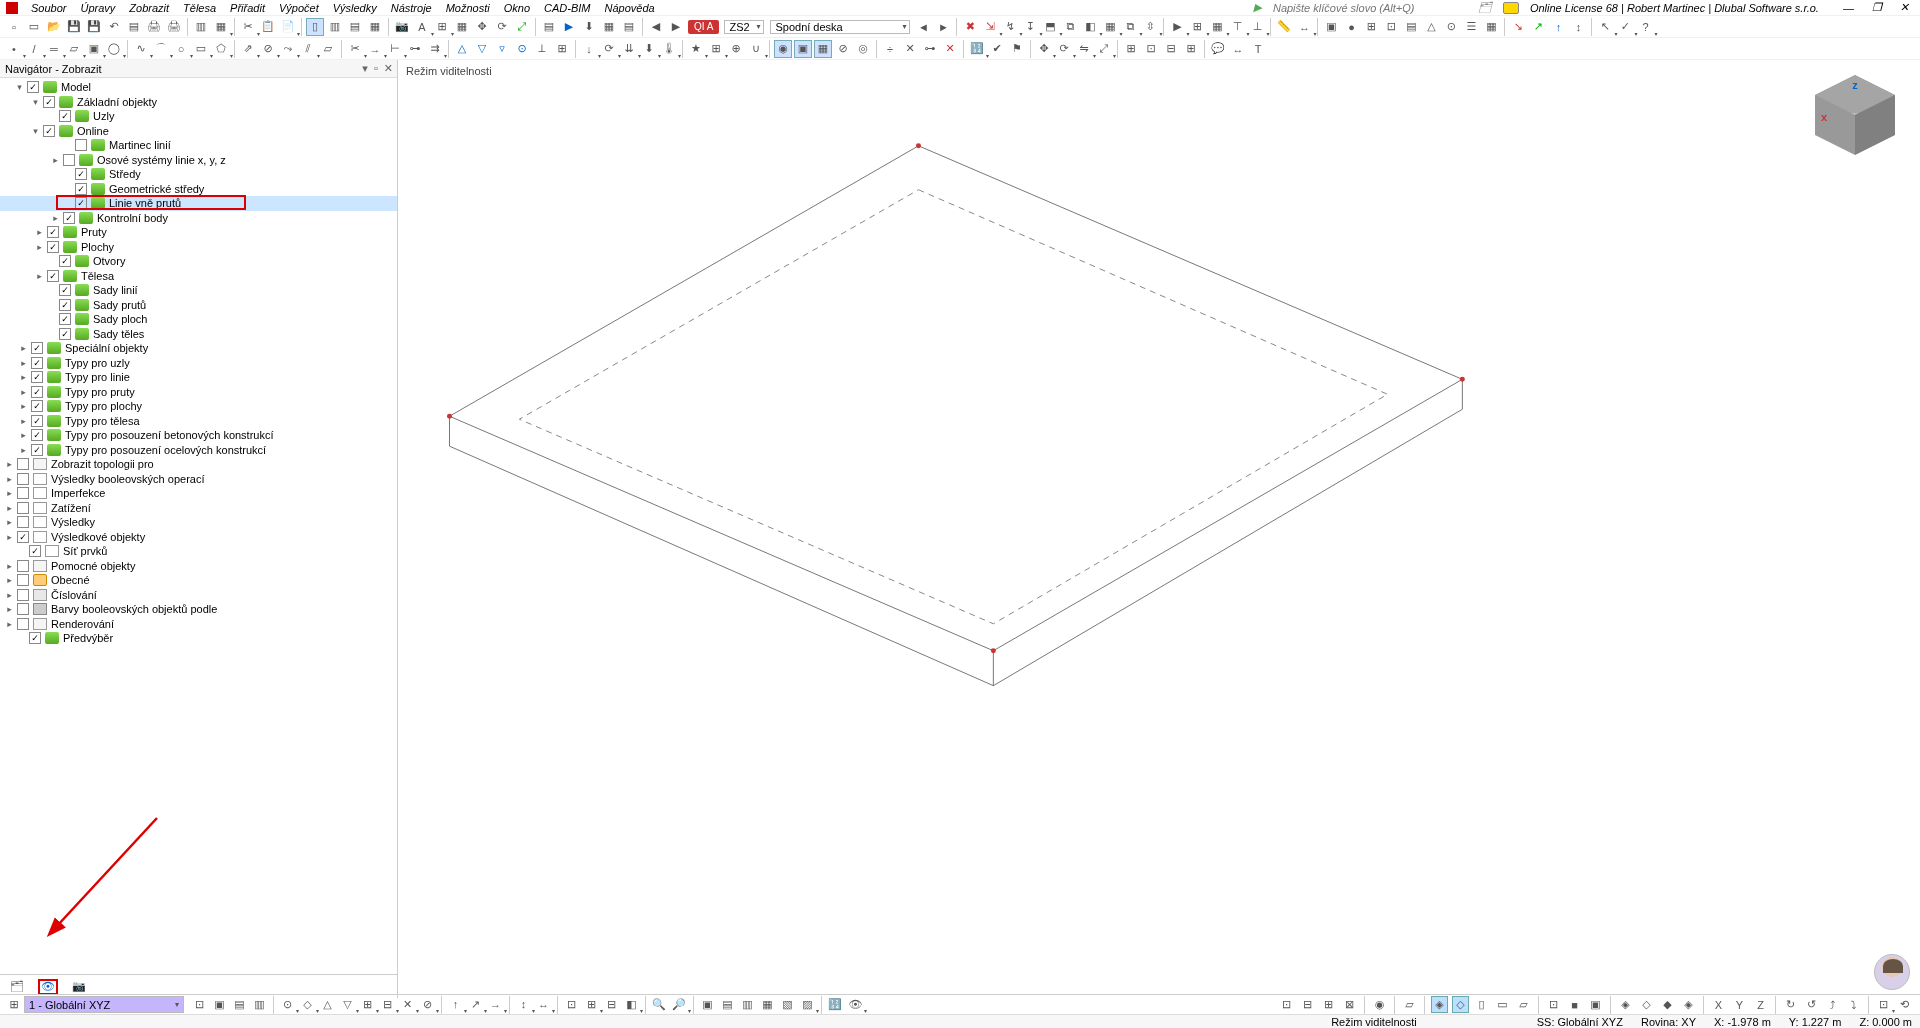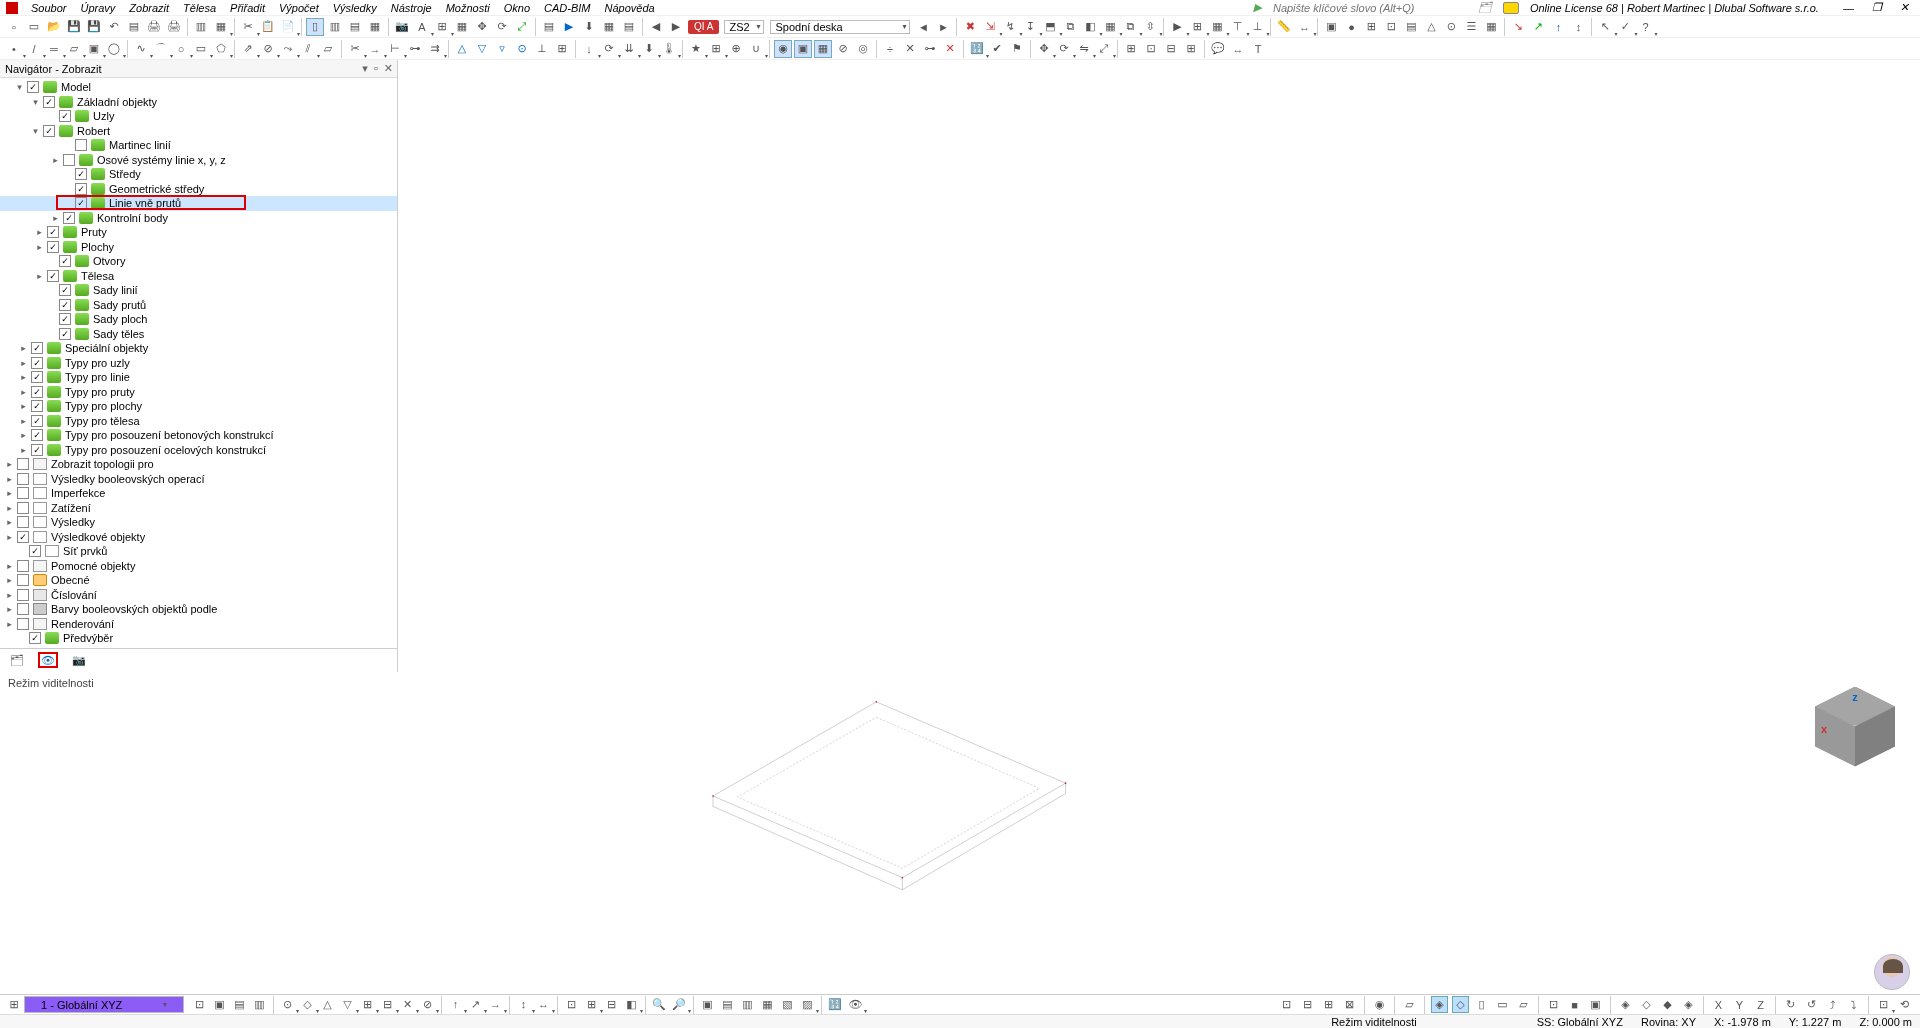--- a/index.html
+++ b/index.html
@@ -23,21 +23,21 @@
   .tbtn.blu { color:#06c; }
   .tsep { width:1px; height:18px; background:#ccc; margin:0 3px; }
   .tbtn.arrow::after { content:"▾"; font-size:6px; color:#555; position:absolute; right:-3px; bottom:-1px; }
   .tbtn.pressed { background:#cde2ff; border:1px solid #7ab; }
   .pill { height:14px; padding:0 6px; border-radius:2px; color:#fff; font-size:10px; line-height:14px; margin:0 2px; }
   .pill.red { background:#c33; }
   .drop { border:1px solid #bbb; height:14px; padding:0 12px 0 4px; font-size:11px; margin:14px 3px; background:#fff; position:relative; display:flex; align-items:center; }
   .drop::after { content:"▾"; position:absolute; right:3px; font-size:8px; color:#555; }
 
   
-  .main { position:absolute; top:60px; left:0; right:0; bottom:30px; display:flex;flex-direction:column; }
+  .main { position:absolute; top:60px; left:0; right:0; bottom:30px; display:flex; }
   .nav { width:398px; border-right:1px solid #ccc; display:flex; flex-direction:column; background:#fff; }
   .nav-title { height:18px; padding:0 5px; display:flex; align-items:center; background:#f6f6f6; border-bottom:1px solid #ddd; font-size:11px; position:relative; }
   .nav-title .ctrls { position:absolute; right:4px; display:flex; gap:6px; color:#666; }
   .tree { flex:1; overflow:auto; padding:2px 0; }
   .trow { display:flex; align-items:center; height:14.5px; white-space:nowrap; }
   .trow .exp { width:11px; text-align:center; color:#666; font-size:9px; }
   .trow .chk { width:12px; height:12px; border:1px solid #888; margin:0 2px; display:flex; align-items:center; justify-content:center; font-size:9px; color:#000; }
   .trow .ic { width:14px; height:12px; margin:0 2px; }
   .trow .ic.eye { background:linear-gradient(#8d5, #5a2); border-radius:2px; }
   .trow .ic.cube { background:#f5f5f5; border:1px solid #999; }
@@ -78,21 +78,21 @@
 
   
   svg.geom { position:absolute; top:0; left:0; width:100%; height:100%; }
 
   
   .arrow-ann { position:absolute; left:42px; bottom:48px; }
   .arrow-ann svg { overflow:visible; }
 
   
   .status1 { position:absolute; left:0; right:0; bottom:14px; height:20px; border-top:1px solid #ccc; display:flex; align-items:center; padding:0 4px; font-size:11px; }
-  .status1 .wp { border:1px solid #bbb; padding:0 16px; height:17px; width:160px; display:flex; align-items:center; background:#8b5cf6;}
+  .status1 .wp { border:1px solid #bbb; padding:0 4px; height:17px; width:160px; display:flex; align-items:center; background:#c4b5fd;}
   .status1 .wp::after{ content:"▾"; margin-left:auto; font-size:8px; color:#555;}
   .status1 .btns { display:flex; gap:1px; margin-left:6px; }
   .status1 .btns .tbtn { width:17px; height:17px; }
   .status1 .right { position:absolute; right:6px; display:flex; gap:2px; align-items:center; }
   .status1 .right .tbtn { width:17px; height:17px; }
   .status1 .right .tbtn.pressed { background:#bcdfff; border:1px solid #6aa; }
 
   .status2 { position:absolute; left:0; right:0; bottom:0; height:14px; background:#f7f7f7; border-top:1px solid #ddd; display:flex; align-items:center; font-size:11px; padding:0 8px; }
   .status2 .seg { margin-left:18px; }
   .status2 .fill { flex:1; }
@@ -315,21 +315,21 @@
         <div class="trow" style="padding-left: 46px; position: relative;">
           <span class="exp"></span>
           <span class="chk">✓</span>
           <span class="ic eye"></span>
           <span class="lbl">Uzly</span>
         </div>
         <div class="trow" style="padding-left: 30px; position: relative;">
           <span class="exp">▾</span>
           <span class="chk">✓</span>
           <span class="ic eye"></span>
-          <span class="lbl">Robert</span>
+          <span class="lbl">Online</span>
         </div>
         <div class="trow" style="padding-left: 62px; position: relative;">
           <span class="exp"></span>
           <span class="chk"></span>
           <span class="ic eye"></span>
           <span class="lbl">Martinec linií</span>
         </div>
         <div class="trow" style="padding-left: 50px; position: relative;">
           <span class="exp">▸</span>
           <span class="chk"></span>

